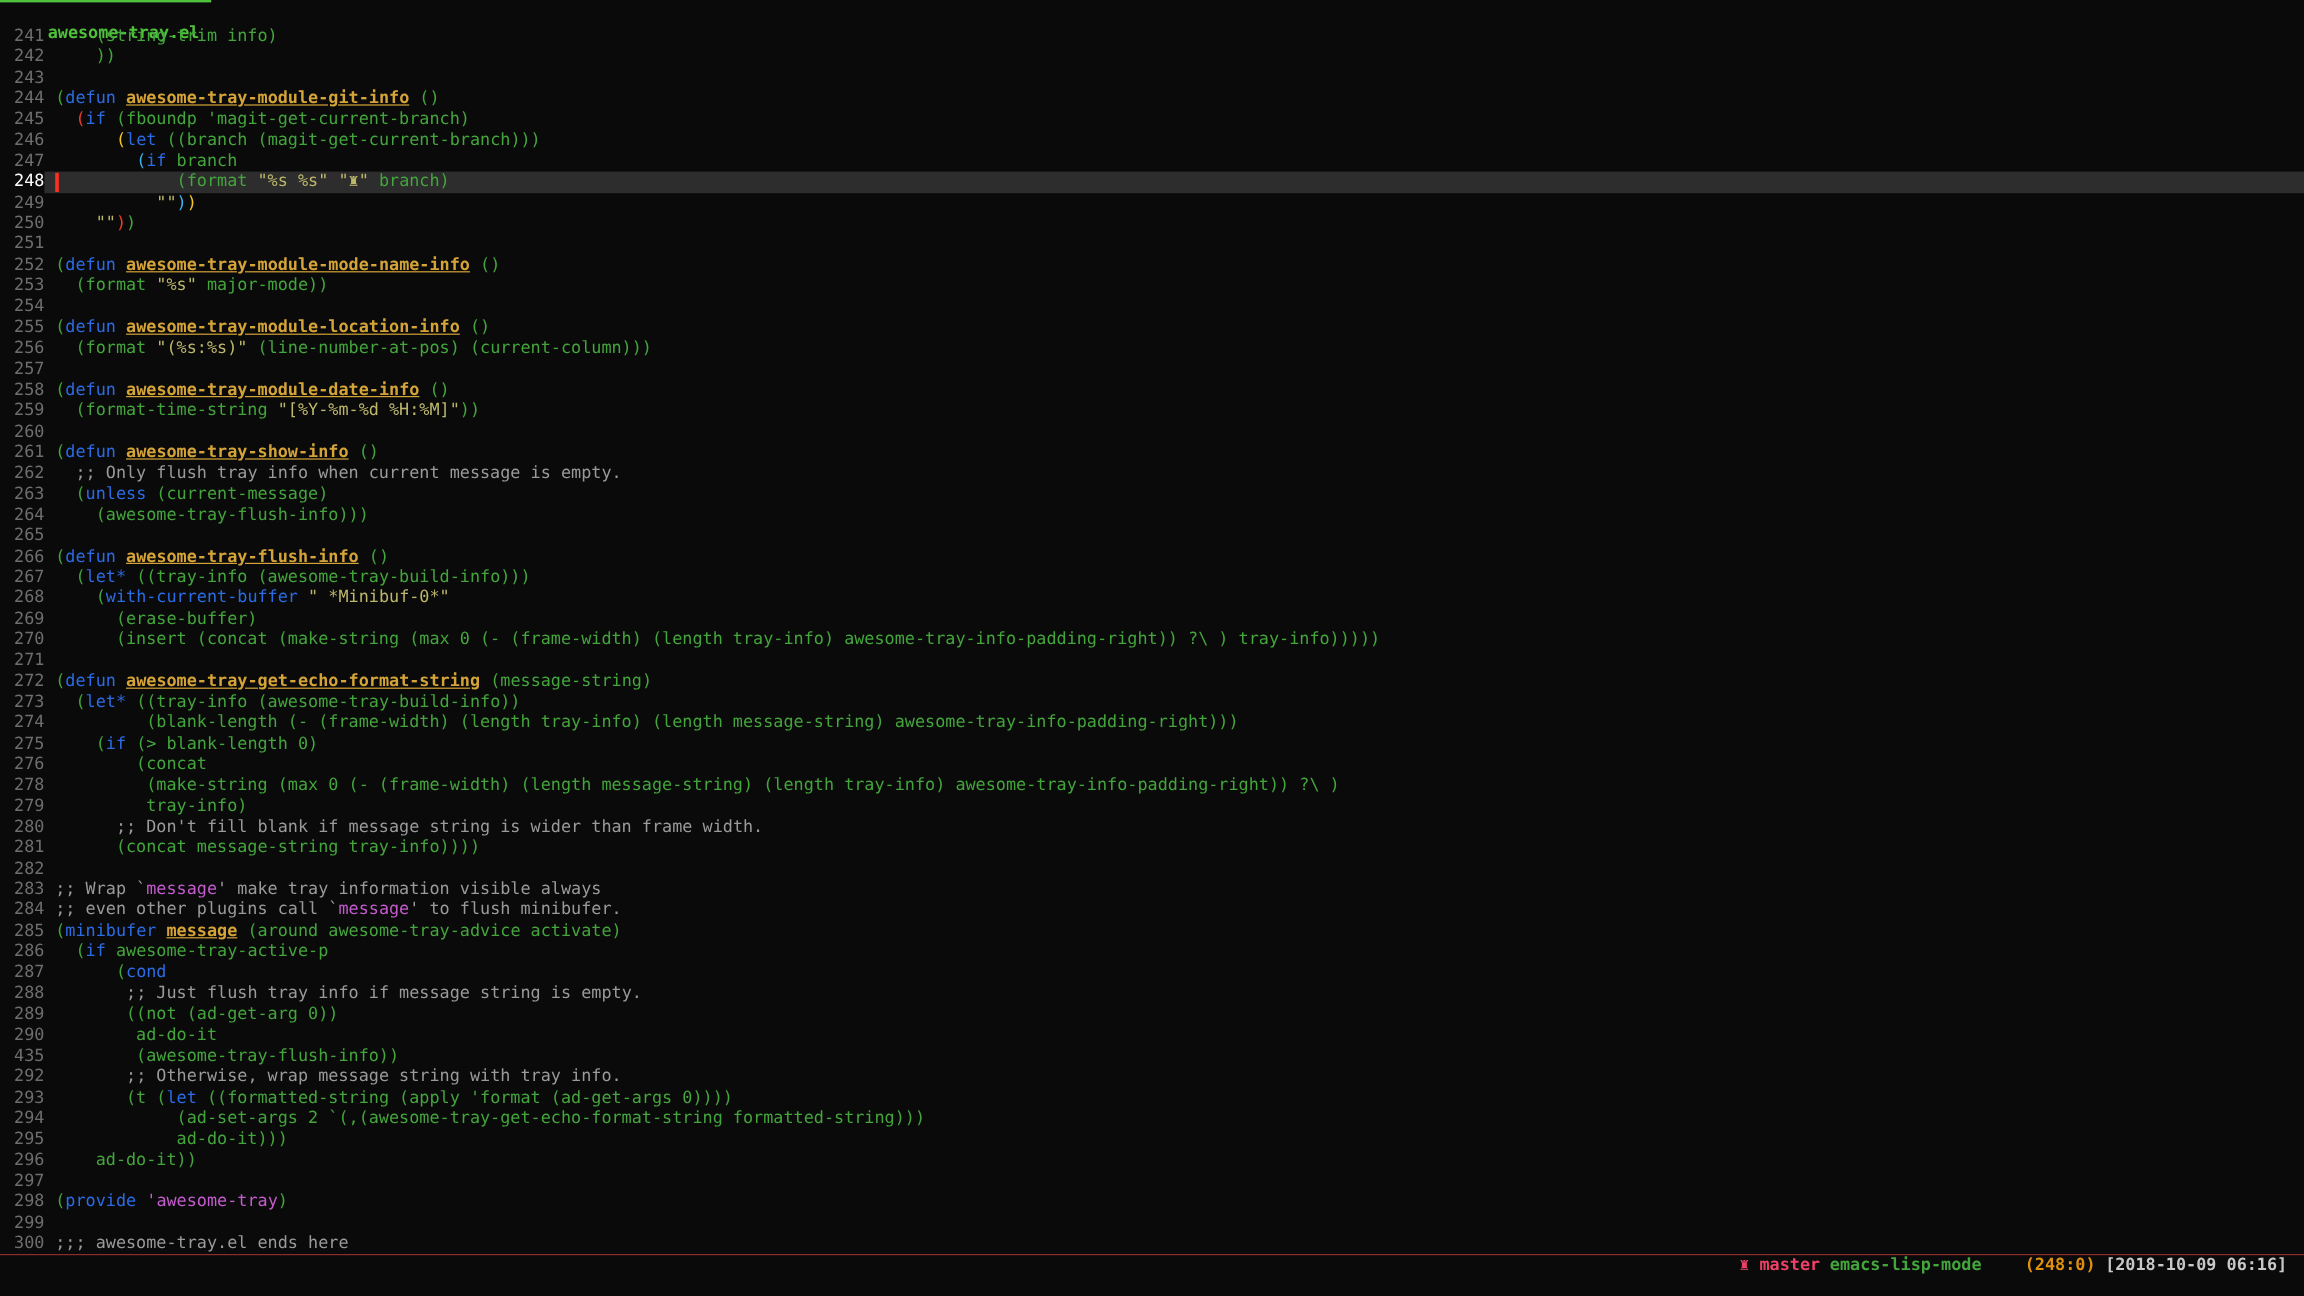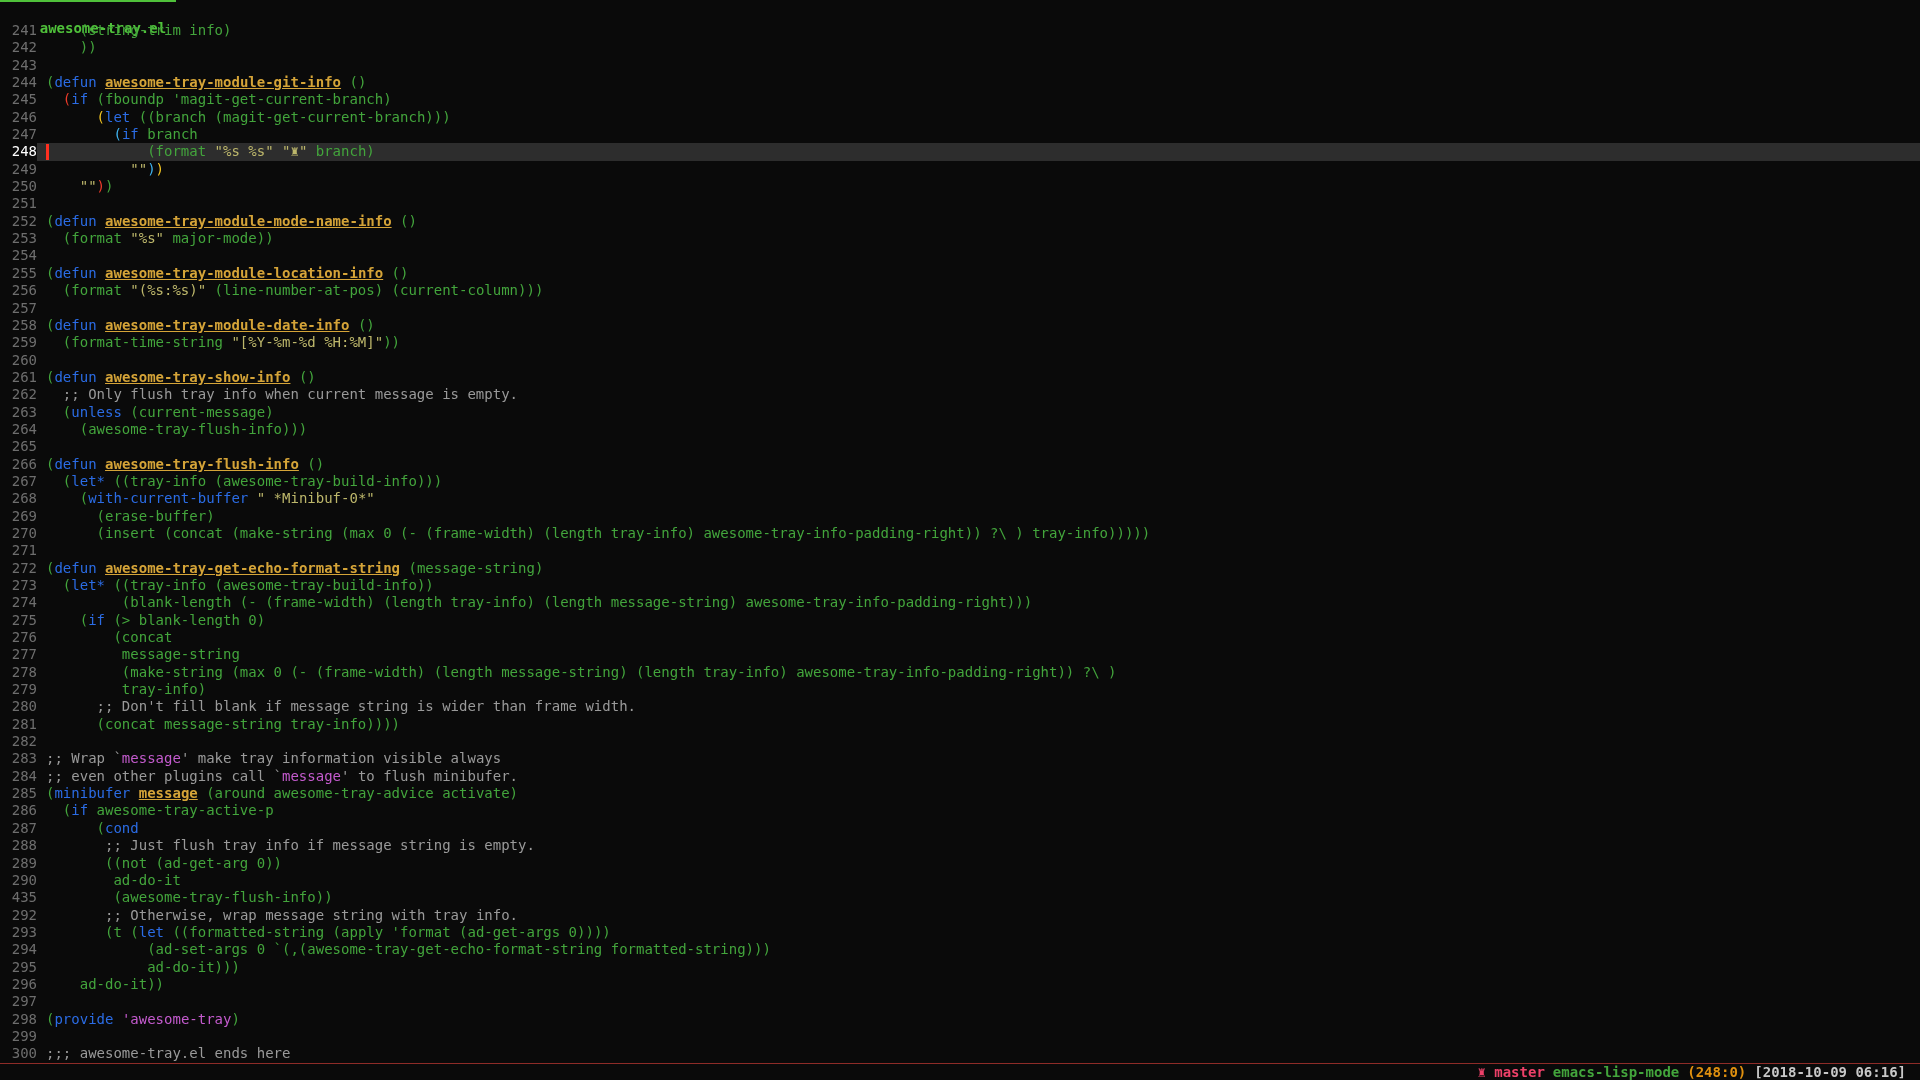--- a/index.html
+++ b/index.html
@@ -41,21 +41,21 @@
   .tok-p2 { color:var(--paren2); }
   .tok-p3 { color:var(--paren3); }
   .tray {
     height:17px; border-top:1px solid var(--divider);
     display:flex; justify-content:flex-end; align-items:center;
     gap:8px; padding-right:14px;
     font-weight:bold; line-height:16px; white-space:pre;text-align:right;
   }
   .seg-git { color:var(--tray_git); }
   .seg-mode { color:var(--tray_mode); }
-  .seg-location { color:var(--tray_location); }
+  .seg-location { color:var(--tray_location);margin-left:28px; }
   .seg-date { color:var(--tray_date); }
 </style>
 </head>
 <body>
 
 <div class="header">
   <span class="tab">
     <span>awesome-tray.el</span>
   </span>
 </div>
@@ -90,38 +90,37 @@
     <div class="line"><span class="ln">267</span><span class="lc"><span class="tok-d">  (</span><span class="tok-k">let*</span><span class="tok-d"> ((tray-info (awesome-tray-build-info)))</span></span></div>
     <div class="line"><span class="ln">268</span><span class="lc"><span class="tok-d">    (</span><span class="tok-k">with-current-buffer</span><span class="tok-d"> </span><span class="tok-s">" *Minibuf-0*"</span></span></div>
     <div class="line"><span class="ln">269</span><span class="lc"><span class="tok-d">      (erase-buffer)</span></span></div>
     <div class="line"><span class="ln">270</span><span class="lc"><span class="tok-d">      (insert (concat (make-string (max 0 (- (frame-width) (length tray-info) awesome-tray-info-padding-right)) ?\ ) tray-info)))))</span></span></div>
     <div class="line"><span class="ln">271</span><span class="lc"></span></div>
     <div class="line"><span class="ln">272</span><span class="lc"><span class="tok-d">(</span><span class="tok-k">defun</span><span class="tok-d"> </span><span class="tok-f">awesome-tray-get-echo-format-string</span><span class="tok-d"> (message-string)</span></span></div>
     <div class="line"><span class="ln">273</span><span class="lc"><span class="tok-d">  (</span><span class="tok-k">let*</span><span class="tok-d"> ((tray-info (awesome-tray-build-info))</span></span></div>
     <div class="line"><span class="ln">274</span><span class="lc"><span class="tok-d">         (blank-length (- (frame-width) (length tray-info) (length message-string) awesome-tray-info-padding-right)))</span></span></div>
     <div class="line"><span class="ln">275</span><span class="lc"><span class="tok-d">    (</span><span class="tok-k">if</span><span class="tok-d"> (&gt; blank-length 0)</span></span></div>
     <div class="line"><span class="ln">276</span><span class="lc"><span class="tok-d">        (concat</span></span></div>
-    <div class="line"><span class="ln">277</span><span class="lc"><span class="tok-d">         message-string</span></span></div>
     <div class="line"><span class="ln">278</span><span class="lc"><span class="tok-d">         (make-string (max 0 (- (frame-width) (length message-string) (length tray-info) awesome-tray-info-padding-right)) ?\ )</span></span></div>
     <div class="line"><span class="ln">279</span><span class="lc"><span class="tok-d">         tray-info)</span></span></div>
     <div class="line"><span class="ln">280</span><span class="lc"><span class="tok-d">      </span><span class="tok-c">;; Don't fill blank if message string is wider than frame width.</span></span></div>
     <div class="line"><span class="ln">281</span><span class="lc"><span class="tok-d">      (concat message-string tray-info))))</span></span></div>
     <div class="line"><span class="ln">282</span><span class="lc"></span></div>
     <div class="line"><span class="ln">283</span><span class="lc"><span class="tok-c">;; Wrap `</span><span class="tok-m">message</span><span class="tok-c">' make tray information visible always</span></span></div>
     <div class="line"><span class="ln">284</span><span class="lc"><span class="tok-c">;; even other plugins call `</span><span class="tok-m">message</span><span class="tok-c">' to flush minibufer.</span></span></div>
     <div class="line"><span class="ln">285</span><span class="lc"><span class="tok-d">(</span><span class="tok-k">minibufer</span><span class="tok-d"> </span><span class="tok-f">message</span><span class="tok-d"> (around awesome-tray-advice activate)</span></span></div>
     <div class="line"><span class="ln">286</span><span class="lc"><span class="tok-d">  (</span><span class="tok-k">if</span><span class="tok-d"> awesome-tray-active-p</span></span></div>
     <div class="line"><span class="ln">287</span><span class="lc"><span class="tok-d">      (</span><span class="tok-k">cond</span></span></div>
     <div class="line"><span class="ln">288</span><span class="lc"><span class="tok-d">       </span><span class="tok-c">;; Just flush tray info if message string is empty.</span></span></div>
     <div class="line"><span class="ln">289</span><span class="lc"><span class="tok-d">       ((not (ad-get-arg 0))</span></span></div>
     <div class="line"><span class="ln">290</span><span class="lc"><span class="tok-d">        ad-do-it</span></span></div>
     <div class="line"><span class="ln">435</span><span class="lc"><span class="tok-d">        (awesome-tray-flush-info))</span></span></div>
     <div class="line"><span class="ln">292</span><span class="lc"><span class="tok-d">       </span><span class="tok-c">;; Otherwise, wrap message string with tray info.</span></span></div>
     <div class="line"><span class="ln">293</span><span class="lc"><span class="tok-d">       (t (</span><span class="tok-k">let</span><span class="tok-d"> ((formatted-string (apply 'format (ad-get-args 0))))</span></span></div>
-    <div class="line"><span class="ln">294</span><span class="lc"><span class="tok-d">            (ad-set-args 0 `(,(awesome-tray-get-echo-format-string formatted-string)))</span></span></div>
+    <div class="line"><span class="ln">294</span><span class="lc"><span class="tok-d">            (ad-set-args 2 `(,(awesome-tray-get-echo-format-string formatted-string)))</span></span></div>
     <div class="line"><span class="ln">295</span><span class="lc"><span class="tok-d">            ad-do-it)))</span></span></div>
     <div class="line"><span class="ln">296</span><span class="lc"><span class="tok-d">    ad-do-it))</span></span></div>
     <div class="line"><span class="ln">297</span><span class="lc"></span></div>
     <div class="line"><span class="ln">298</span><span class="lc"><span class="tok-d">(</span><span class="tok-k">provide</span><span class="tok-d"> </span><span class="tok-m">'awesome-tray</span><span class="tok-d">)</span></span></div>
     <div class="line"><span class="ln">299</span><span class="lc"></span></div>
     <div class="line"><span class="ln">300</span><span class="lc"><span class="tok-c">;;; awesome-tray.el ends here</span></span></div>
   </div>
 
 <div class="tray"><span class="seg-git">♜ master</span><span class="seg-mode">emacs-lisp-mode</span><span class="seg-location">(248:0)</span><span class="seg-date">[2018-10-09 06:16]</span></div>
 

